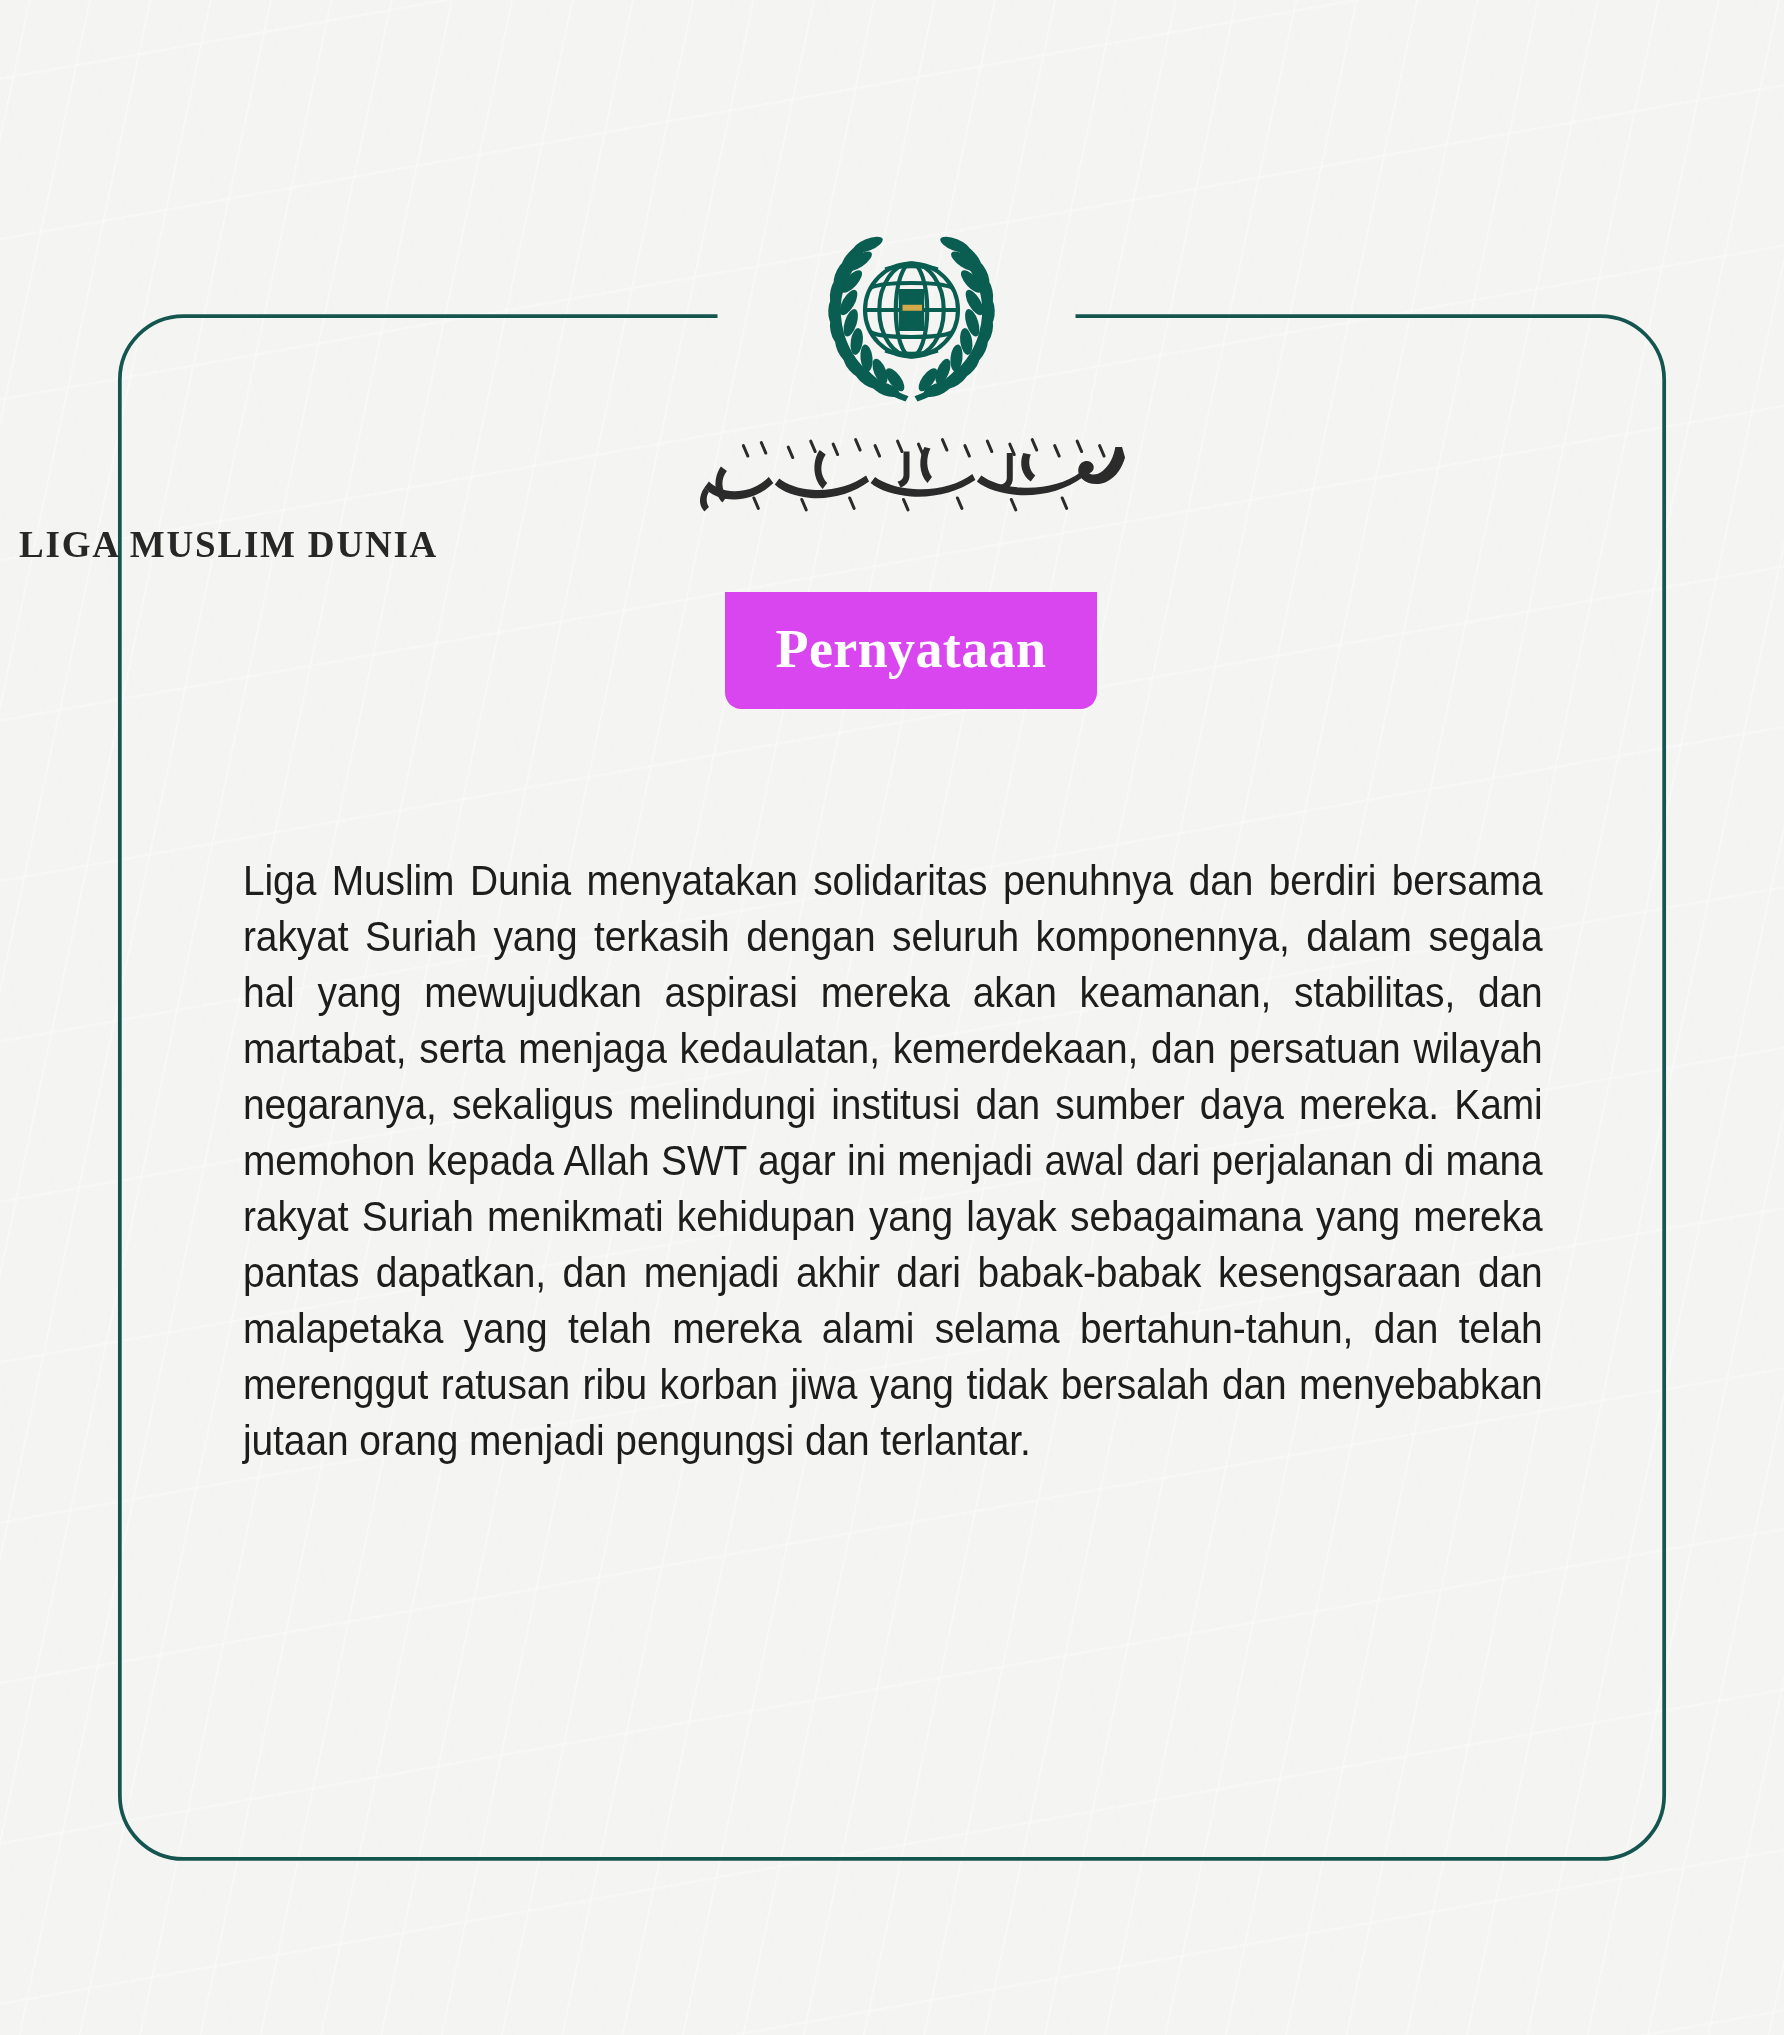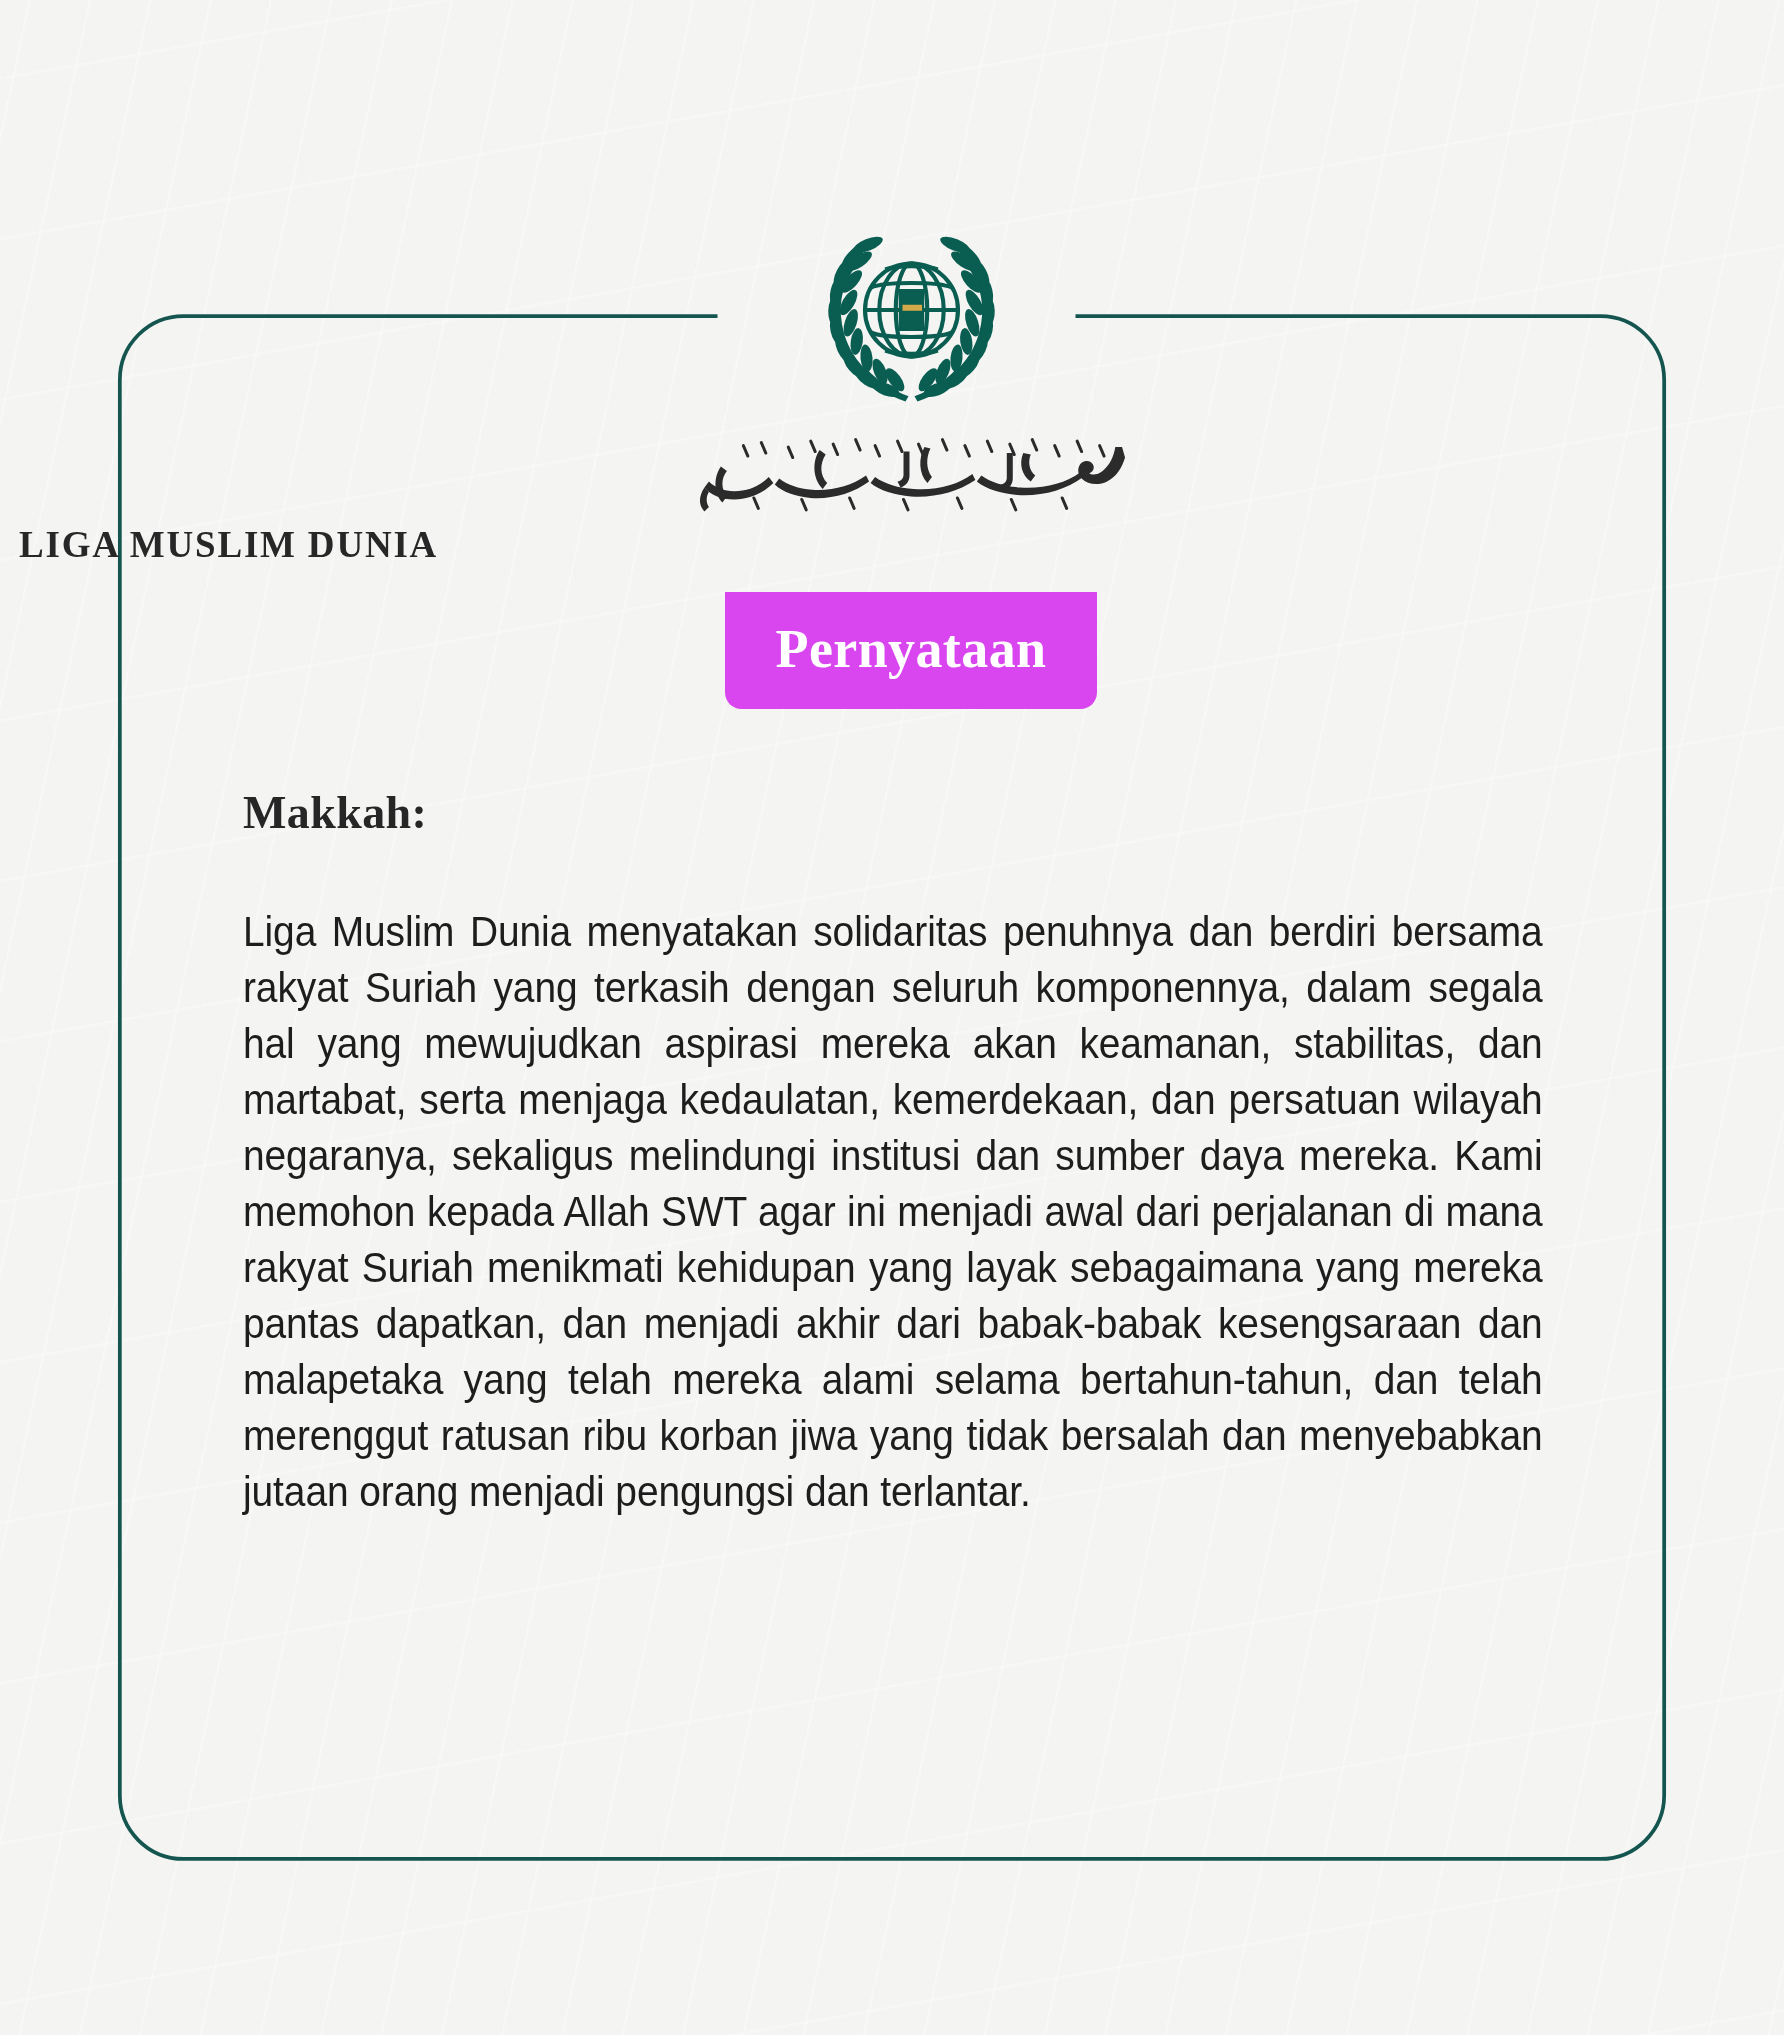--- a/index.html
+++ b/index.html
@@ -305,18 +305,17 @@
     </svg>
 
     <div class="wordmark-latin">LIGA MUSLIM DUNIA</div>
 
     <div class="badge-wrap">
       <div class="badge">Pernyataan</div>
     </div>
   </div>
 
   <div class="content">
-    <h1 class="heading">Makkah:</h1>
     <p class="statement-body">Liga Muslim Dunia menyatakan solidaritas penuhnya dan berdiri bersama rakyat Suriah yang terkasih dengan seluruh komponennya, dalam segala hal yang mewujudkan aspirasi mereka akan keamanan, stabilitas, dan martabat, serta menjaga kedaulatan, kemerdekaan, dan persatuan wilayah negaranya, sekaligus melindungi institusi dan sumber daya mereka. Kami memohon kepada Allah SWT agar ini menjadi awal dari perjalanan di mana rakyat Suriah menikmati kehidupan yang layak sebagaimana yang mereka pantas dapatkan, dan menjadi akhir dari babak-babak kesengsaraan dan malapetaka yang telah mereka alami selama bertahun-tahun, dan telah merenggut ratusan ribu korban jiwa yang tidak bersalah dan menyebabkan jutaan orang menjadi pengungsi dan terlantar.</p>
   </div>
 
 </div>
 
 
 </body></html>

